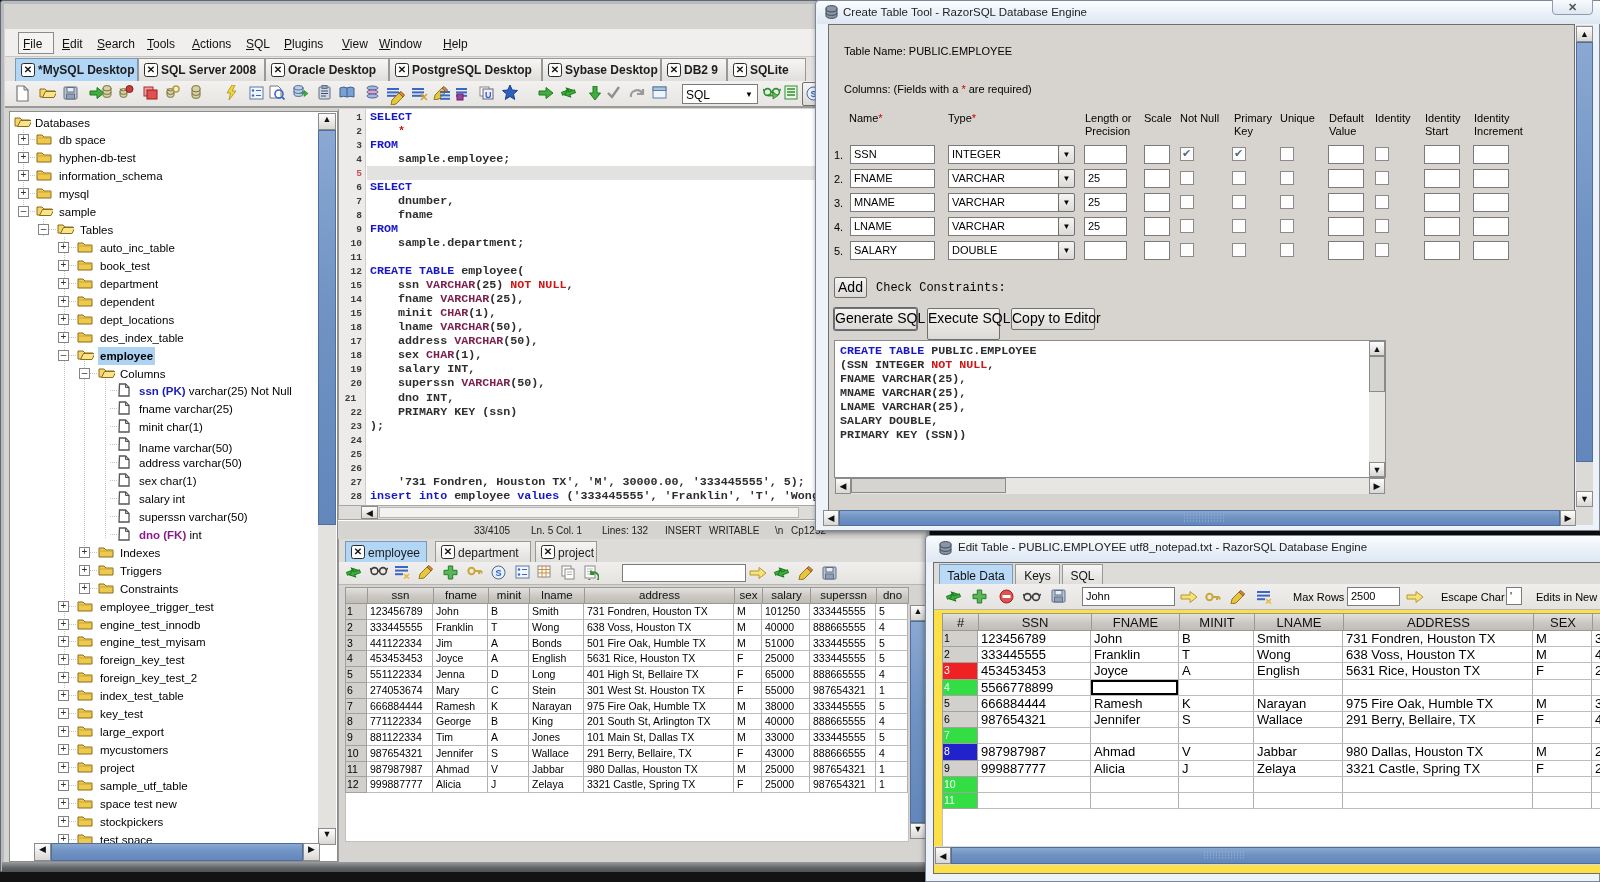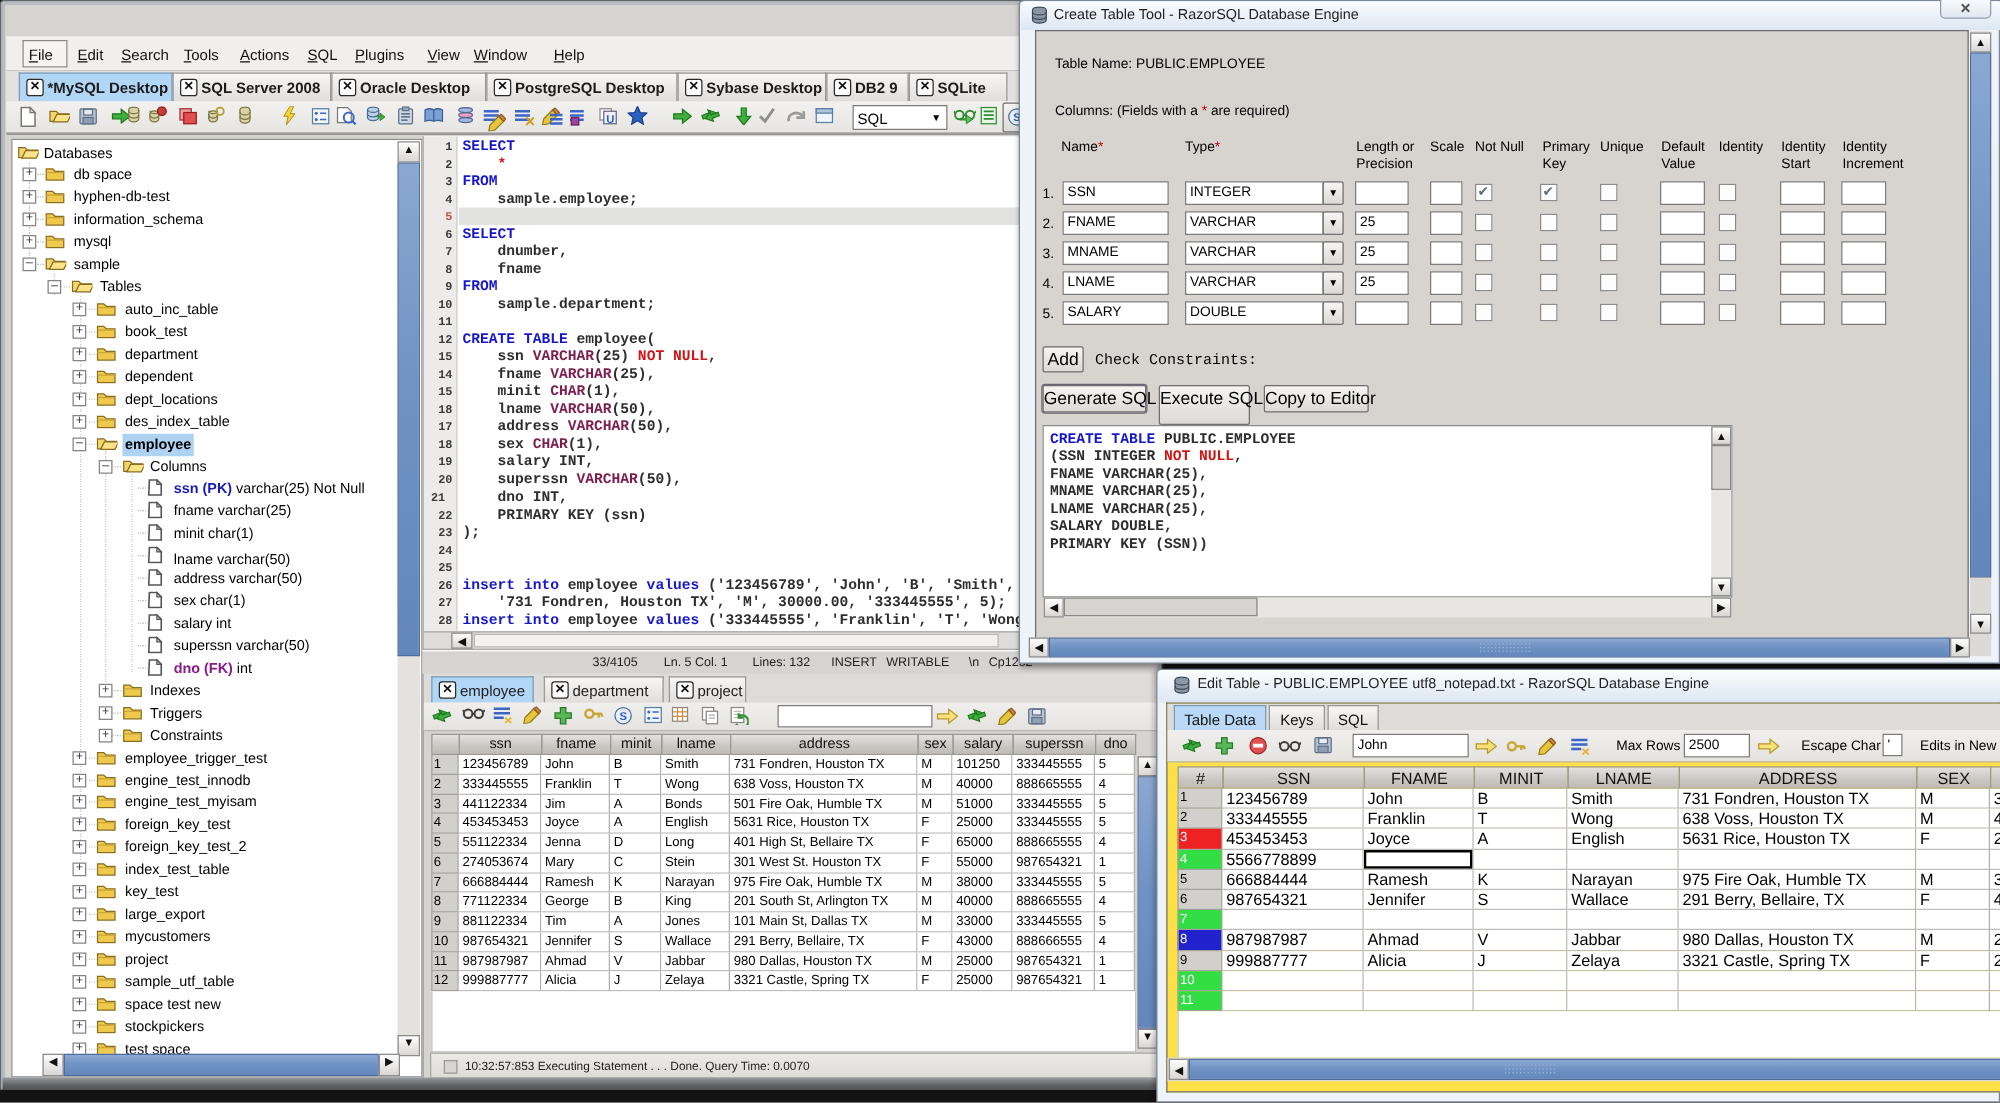--- a/index.html
+++ b/index.html
@@ -610,21 +610,20 @@
       <div class="cline" style="top:267.4px;">    superssn <span class="ty">VARCHAR</span>(50),</div>
       <div class="lno" style="top:283.5px;text-align:center;">21</div>
       <div class="cline" style="top:281.5px;">    dno INT,</div>
       <div class="lno" style="top:297.6px;">22</div>
       <div class="cline" style="top:295.6px;">    PRIMARY KEY (ssn)</div>
       <div class="lno" style="top:311.6px;">23</div>
       <div class="cline" style="top:309.6px;">);</div>
       <div class="lno" style="top:325.7px;">24</div>
       <div class="lno" style="top:339.7px;">25</div>
       <div class="lno" style="top:353.8px;">26</div>
-      <div class="cline" style="top:351.8px;"><span class="kw">insert into</span> employee <span class="kw">values</span> ('123456789', 'John', 'B', 'Smith',</div>
       <div class="lno" style="top:367.8px;">27</div>
       <div class="cline" style="top:365.8px;">    '731 Fondren, Houston TX', 'M', 30000.00, '333445555', 5);</div>
       <div class="lno" style="top:381.9px;">28</div>
       <div class="cline" style="top:379.9px;"><span class="kw">insert into</span> employee <span class="kw">values</span> ('333445555', 'Franklin', 'T', 'Wong',</div>
     </div>
     <div class="abs" style="left:337px;top:504px;width:478px;height:15px;background:#dedcd9;border:1px solid #a8a6a3;">
       <div class="sbtn" style="left:22px;top:0px;width:17px;height:13px;line-height:13px;">◀</div>
       <div class="abs" style="left:40px;top:1px;width:420px;height:11px;background:#f3f2f0;border:1px solid #b8b6b3;"></div>
     </div>
     <div class="abs" style="left:337px;top:519px;width:588px;height:19px;background:#d6d4d1;border-top:1px solid #fff;font-size:10px;color:#222;">
@@ -845,24 +844,20 @@
       <div class="cell dcell" style="left:395px;top:238.2px;width:28px;height:15.8px;line-height:15px;">F</div>
       <div class="cell dcell" style="left:423px;top:238.2px;width:48px;height:15.8px;line-height:15px;">25000</div>
       <div class="cell dcell" style="left:471px;top:238.2px;width:66px;height:15.8px;line-height:15px;">987654321</div>
       <div class="cell dcell" style="left:537px;top:238.2px;width:32px;height:15.8px;line-height:15px;">1</div>
       <div class="abs" style="left:6px;top:254px;width:564px;height:49px;background:#fff;border:1px solid #c2c0bd;border-top:none;"></div>
       <div class="abs" style="left:570px;top:48px;width:1px;height:1px;"></div>
       <div class="sbtn" style="left:571px;top:66px;width:16px;height:16px;">▲</div>
       <div class="graytrack" style="left:571px;top:82px;width:16px;height:202px;border:none;background:#e4e2df;"></div>
       <div class="bluethumb" style="left:571px;top:82px;width:16px;height:202px;"></div>
       <div class="sbtn" style="left:571px;top:284px;width:16px;height:16px;">▼</div>
-      <div class="abs" style="left:5px;top:303px;width:583px;height:21px;background:linear-gradient(#eceae7,#dddbd8);border:1px solid #aaa8a5;font-size:9.5px;color:#222;">
-        <div class="abs" style="left:10px;top:5px;width:11px;height:11px;background:#d8d6d3;border:1px solid #999;"></div>
-        <span class="abs" style="left:27px;top:5px;">10:32:57:853 Executing Statement . . . Done. Query Time: 0.0070</span>
-      </div>
     </div>
     <div class="abs" style="left:1px;top:861px;width:928px;height:10px;background:linear-gradient(#9a9da0,#606264 60%,#505254);"></div>
   </div>
 <div class="abs" style="left:815px;top:0;width:785px;height:531px;background:#eef3fa;border:1px solid #7c8798;border-radius:4px 0 0 0;box-shadow:1px 2px 5px rgba(0,0,0,0.45);">
     <div class="abs" style="left:1px;top:0px;width:783px;height:23px;border-radius:4px 0 0 0;background:linear-gradient(#fbfdfe,#e8eff8 60%,#dde7f3);"></div>
     <svg class="abs" style="left:9px;top:4px;" width="13" height="15" viewBox="0 0 13 15">
       <ellipse cx="6.5" cy="3" rx="5.5" ry="2.4" fill="#8a95a5" stroke="#3e4856"></ellipse>
       <path d="M1 3 v8 a5.5 2.4 0 0 0 11 0 V3" fill="#8a95a5" stroke="#3e4856"></path>
       <path d="M1 8 a5.5 2.4 0 0 0 11 0" fill="none" stroke="#3e4856"></path>
       <path d="M1 4.5 a5.5 2.4 0 0 0 11 0" fill="none" stroke="#3e4856"></path>

